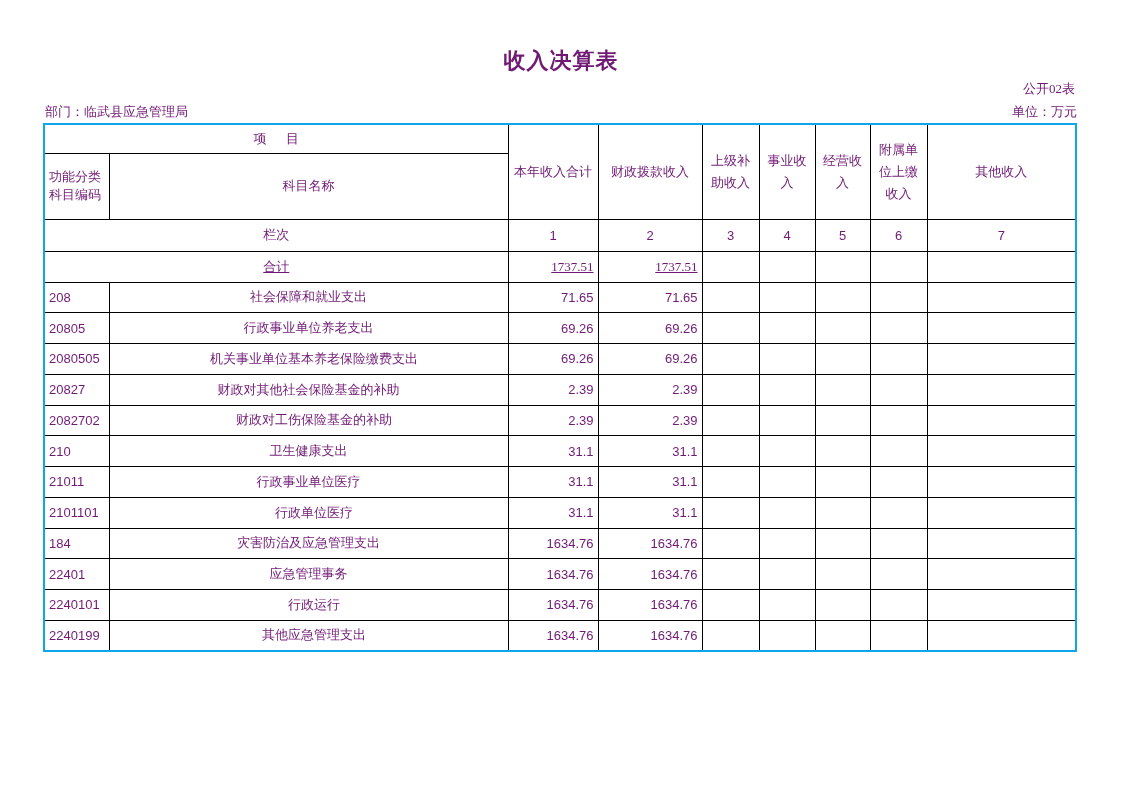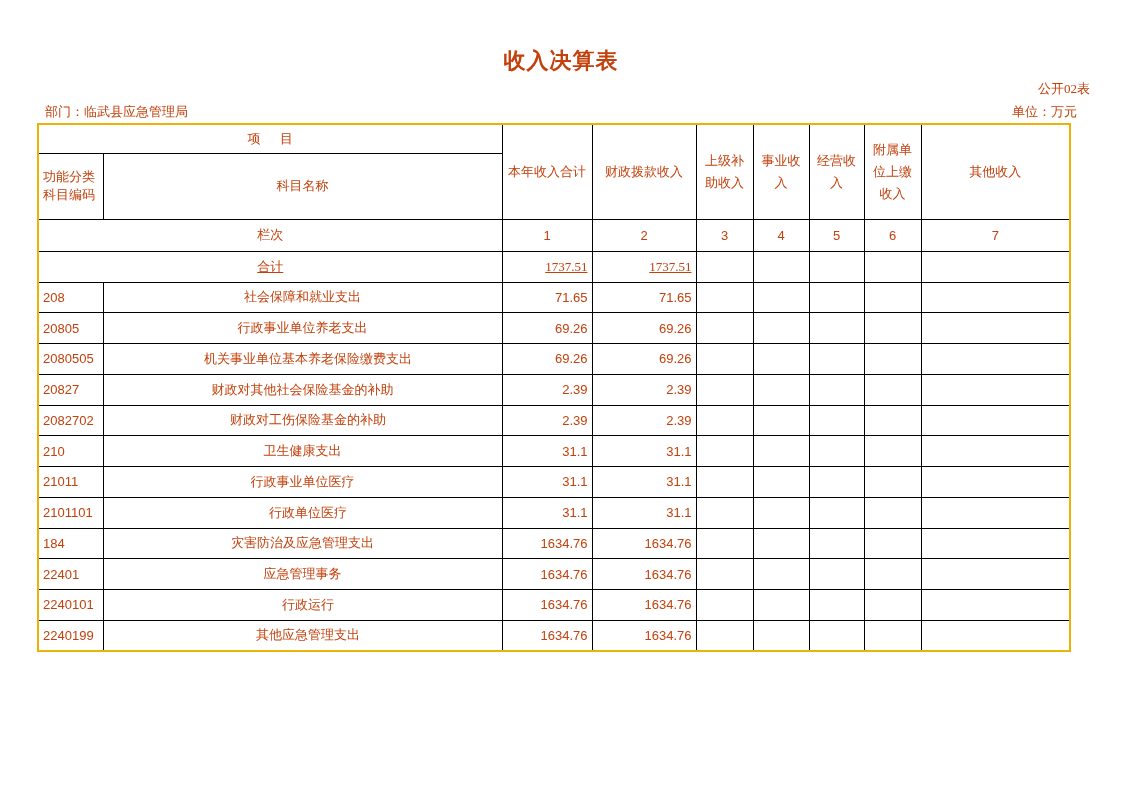--- a/index.html
+++ b/index.html
@@ -1,40 +1,40 @@
 <!DOCTYPE html>
 <html><head>
 <meta charset="utf-8">
 <style>
   html,body { margin:0; padding:0; background:#ffffff; }
   .page {
     position:relative;
     width:1122px; height:793px;
     background:#ffffff;
-    color:#c2410c;
+    color:#701a75;
     font-family:"Liberation Serif","DejaVu Serif",serif;
     overflow:hidden;
   }
   .title {
     position:absolute; top:46px; left:0; width:100%;
     text-align:center;
     font-family:"Liberation Sans","DejaVu Sans",sans-serif;
     font-size:22px; font-weight:bold; letter-spacing:1px;
   }
-  .form-code { position:absolute; top:80px;  right:32px; font-size:13px; }
+  .form-code { position:absolute; top:80px;  right:47px; font-size:13px; }
   .dept      { position:absolute; top:103px; left:45px;  font-size:13px; }
   .unit      { position:absolute; top:103px; right:45px; font-size:13px; }
   .note      { position:absolute; top:665px; left:45px;  font-size:13px; }
 
   table.budget {
-    position:absolute; left:37px; top:123px;
+    position:absolute; left:43px; top:123px;
     width:1032px;
     border-collapse:collapse;
     table-layout:fixed;
-    border:2px solid #eab308;
+    border:2px solid #0ea5e9;
   }
   table.budget td {
     border:1px solid #000;
     font-size:13px;
     padding:0 4px;
     overflow:hidden;
     vertical-align:middle;
     box-sizing:border-box;
   }
   .hdr        { text-align:center; line-height:1.7; }

